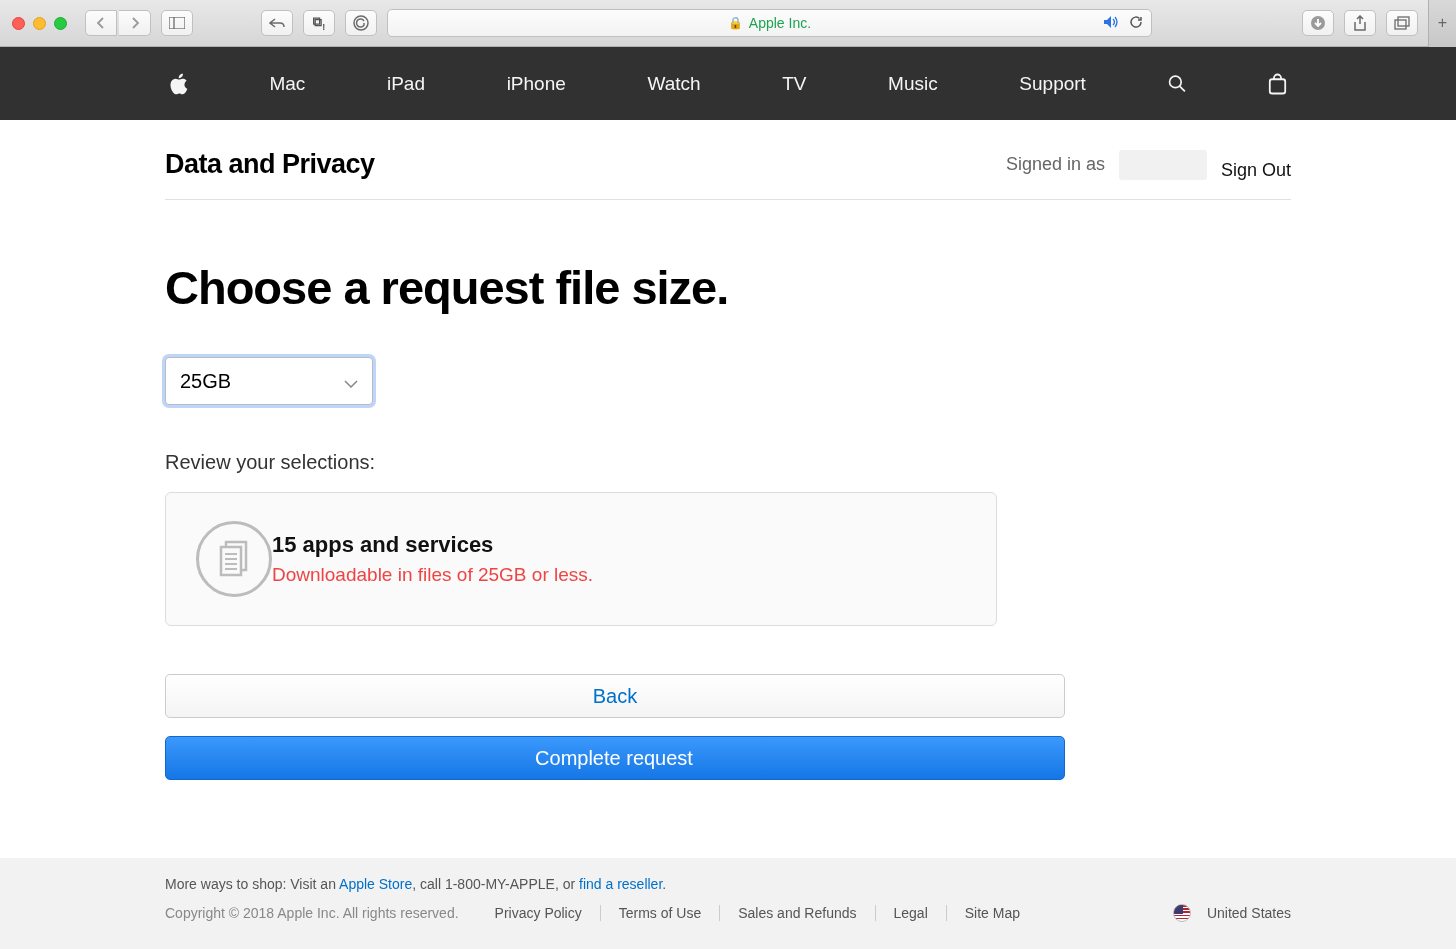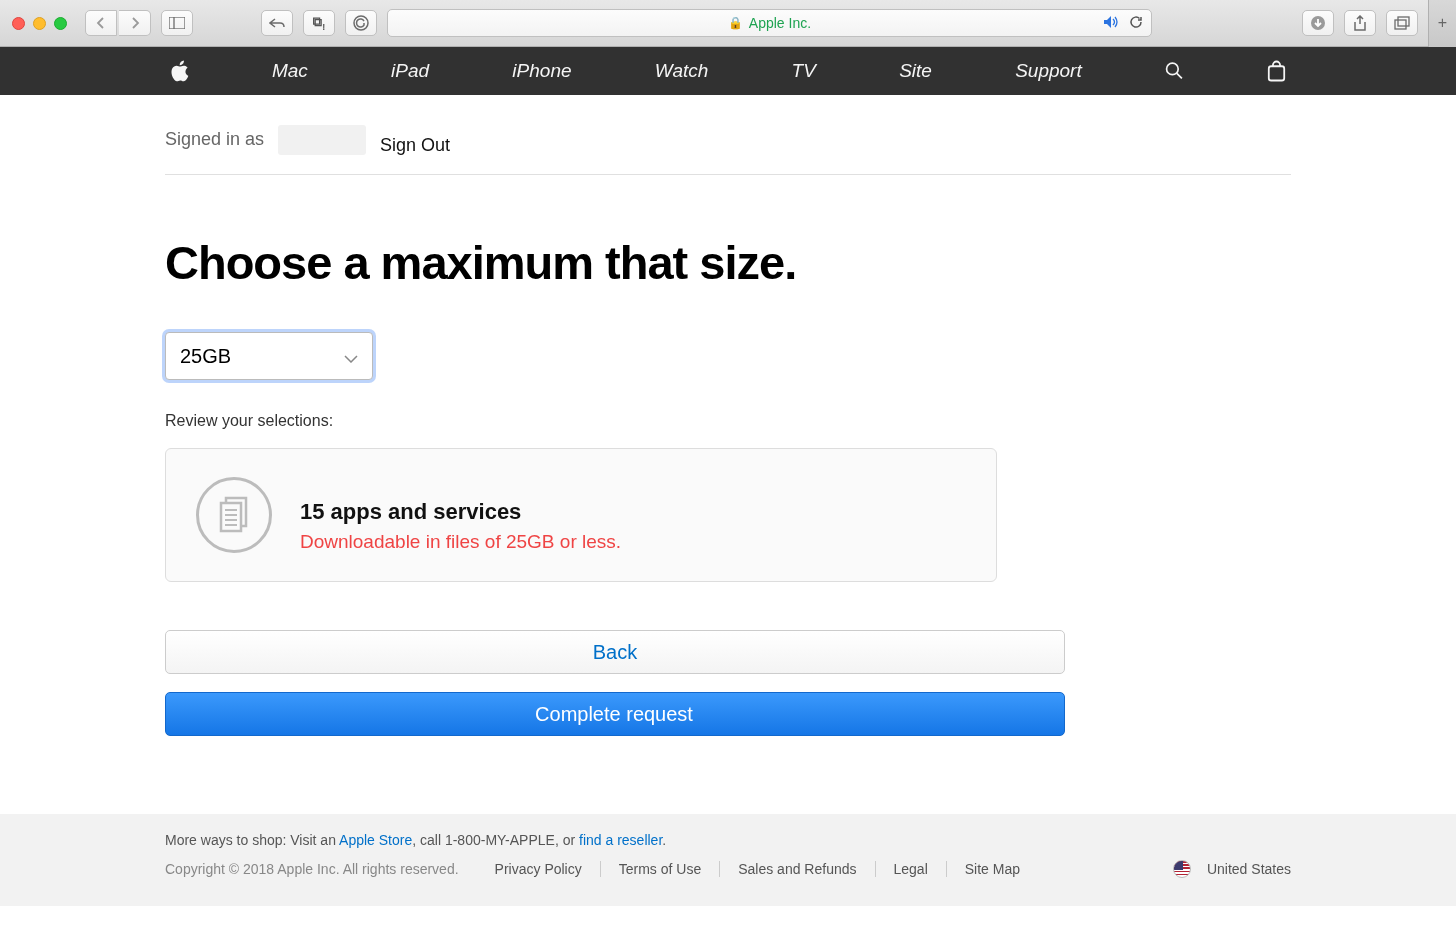--- a/index.html
+++ b/index.html
@@ -43,25 +43,24 @@
     .addr-right { position: absolute; right: 8px; display: flex; gap: 10px; color: #555; align-items: center; }
     .addr-right .speaker { color: #2a73e0; }
     .new-tab-btn {
       width: 28px; height: 47px; display:flex; align-items:center; justify-content:center;
       background: linear-gradient(to bottom, #d8d8d8, #c8c8c8);
       border-left: 1px solid #b0b0b0; margin-right: -12px; color: #666;
     }
 
     
     .apple-nav {
-      height: 48px;
+      height: 73px;
       background: #313131;
       display: flex; align-items: center; justify-content: space-between;
       padding: 0 62px;
-      font-style: italic;
     }
     .apple-nav-links { display: flex; align-items: center; gap: 0; flex: 1; justify-content: space-around; max-width: 1200px; margin: 0 auto;}
     .apple-nav-link { color: #f5f5f5; font-size: 19px; font-weight: 400; cursor: pointer; }
     .apple-nav-icon { color: #f5f5f5; display:flex; align-items:center; }
     .apple-nav-icon svg { width: 19px; height: 22px; }
 
     
     .content-wrapper { max-width: 1250px; margin: 0 auto; padding: 0 62px; }
 
     
@@ -82,25 +81,25 @@
 
     .size-select {
       width: 208px; height: 48px; border: 1px solid #bbb;
       box-shadow: 0 0 0 3px rgba(66,133,244,0.35);
       border-radius: 4px; padding: 0 14px;
       display: flex; align-items: center; justify-content: space-between;
       font-size: 20px; cursor: pointer; background: #fff;
     }
     .chevron-down { color: #888; }
 
-    .review-label { font-size: 16px; color: #333; margin-top: 32px; margin-bottom: 18px; }
+    .review-label { font-size: 20px; color: #333; margin-top: 46px; margin-bottom: 18px; }
 
     .selection-card {
       border: 1px solid #ddd; background: #fafafa; border-radius: 6px;
-      padding: 28px 30px; display: flex; align-items: flex-end; gap: 28px;
+      padding: 28px 30px; display: flex; align-items: center; 
       max-width: 832px;
     }
     .docs-circle {
       width: 76px; height: 76px; border: 3px solid #bcbcbc; border-radius: 50%;
       display: flex; align-items: center; justify-content: center;
     }
     .docs-circle svg { width: 34px; height: 40px; }
     .selection-text h3 { font-size: 22px; font-weight: 600; color: #111; margin-bottom: 6px; }
     .selection-text p { font-size: 19px; color: #ef4444; }
 
@@ -222,48 +221,49 @@
     <div class="apple-nav-icon">
       <svg viewBox="0 0 14 17">
           <path fill="#f5f5f5" d="M11.6 9c0-2 1.6-2.9 1.7-3-0.9-1.4-2.4-1.6-2.9-1.6-1.2-0.1-2.4 0.7-3 0.7-0.6 0-1.6-0.7-2.6-0.7-1.3 0-2.6 0.8-3.3 2-1.4 2.5-0.4 6.1 1 8.1 0.7 1 1.5 2.1 2.5 2 1 0 1.4-0.7 2.6-0.7 1.2 0 1.6 0.7 2.6 0.6 1.1 0 1.8-1 2.5-2 0.8-1.1 1.1-2.2 1.1-2.3-0.1 0-2.2-0.9-2.2-3.1zM9.6 2.9c0.6-0.7 0.9-1.6 0.8-2.6-0.8 0-1.8 0.6-2.4 1.2-0.5 0.6-1 1.6-0.8 2.5 0.9 0.1 1.9-0.5 2.4-1.1z"></path>
         </svg>
     </div>
     <div class="apple-nav-link">Mac</div>
     <div class="apple-nav-link">iPad</div>
     <div class="apple-nav-link">iPhone</div>
     <div class="apple-nav-link">Watch</div>
     <div class="apple-nav-link">TV</div>
-    <div class="apple-nav-link">Site</div>
+    <div class="apple-nav-link">Music</div>
     <div class="apple-nav-link">Support</div>
     <div class="apple-nav-icon">
       <svg viewBox="0 0 18 18" width="20" height="20">
           <circle cx="7" cy="7" r="5.5" fill="none" stroke="#f5f5f5" stroke-width="1.6"></circle>
           <line x1="11" y1="11" x2="16" y2="16" stroke="#f5f5f5" stroke-width="1.6"></line>
         </svg>
     </div>
     <div class="apple-nav-icon">
       <svg viewBox="0 0 16 18" width="18" height="20">
           <rect x="1.5" y="5" width="13" height="12" rx="2" fill="none" stroke="#f5f5f5" stroke-width="1.5"></rect>
           <path d="M5 5 V4 a3 3 0 0 1 6 0 V5" fill="none" stroke="#f5f5f5" stroke-width="1.5"></path>
         </svg>
     </div>
   </div>
 </div>
 
 <div class="content-wrapper">
   <div class="sub-header">
+    <div class="sub-title">Data and Privacy</div>
     <div class="signed-in">
       <span class="signed-in-label">Signed in as</span>
       <div class="signed-in-user"></div>
       <span class="sign-out">Sign Out</span>
     </div>
   </div>
 
   <div class="main">
-    <h1 class="page-heading">Choose a maximum that size.</h1>
+    <h1 class="page-heading">Choose a request file size.</h1>
 
     <div class="size-select">
       <span>25GB</span>
       <span class="chevron-down">
         <svg width="14" height="8" viewBox="0 0 14 8">
             <path d="M1 1 L7 7 L13 1" stroke="#888" stroke-width="1.5" fill="none"></path>
           </svg>
       </span>
     </div>
 

